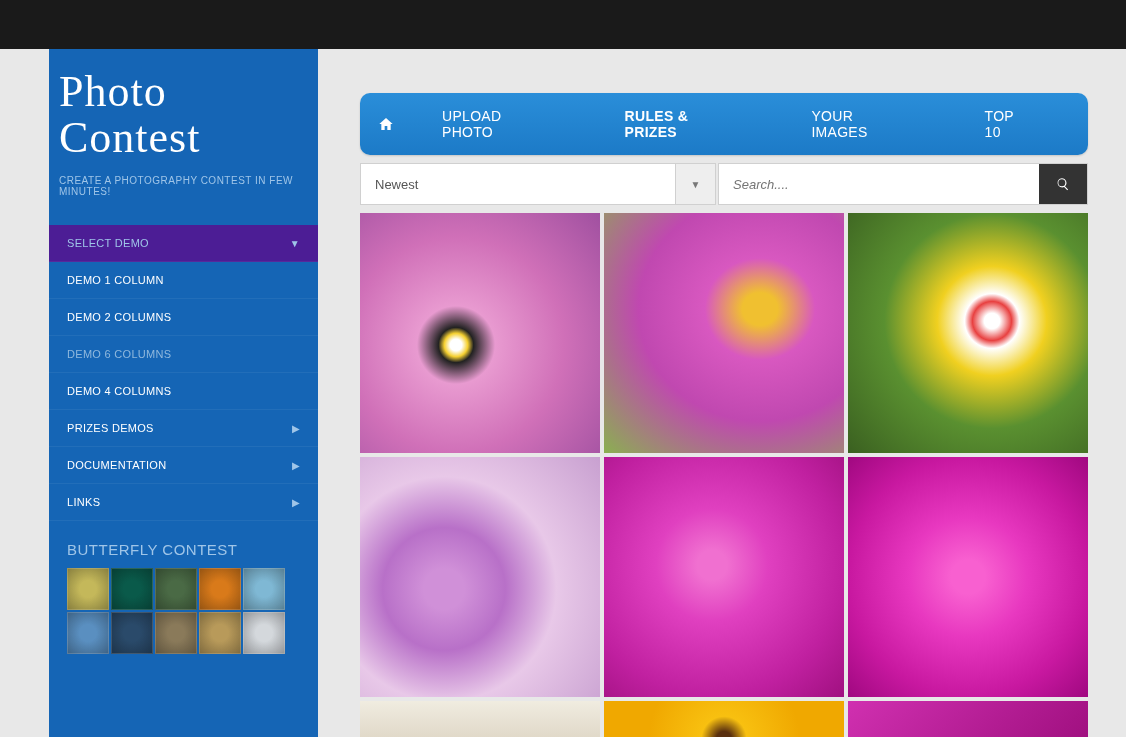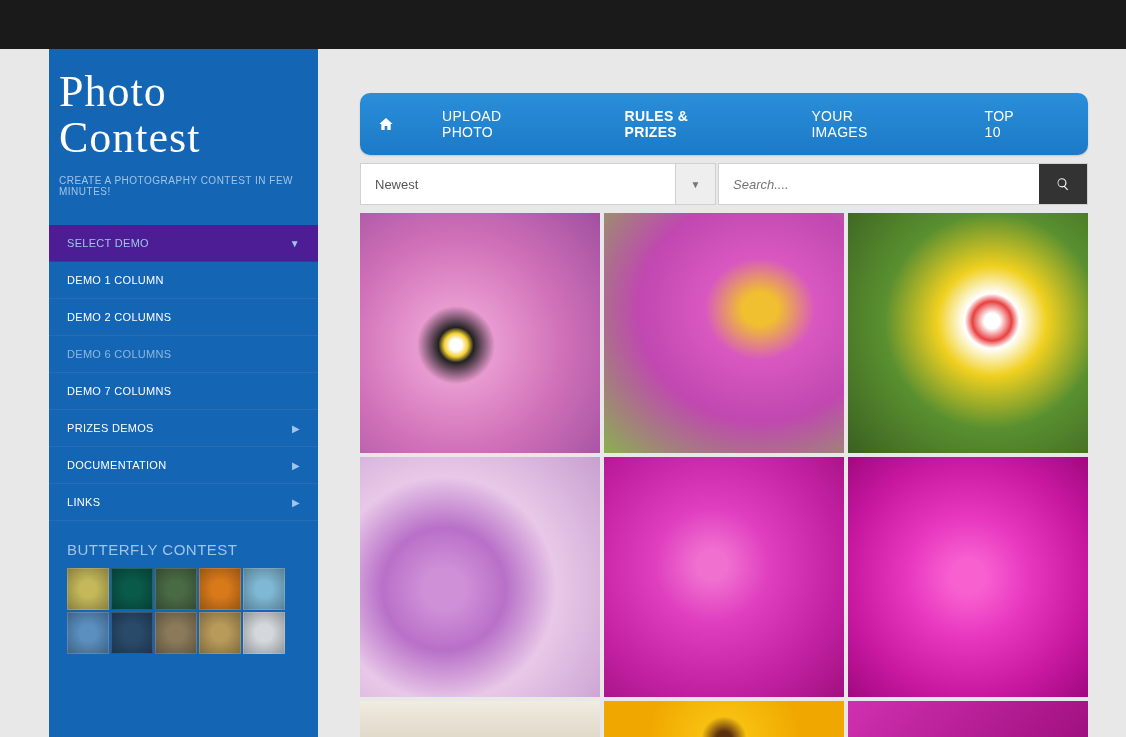--- a/index.html
+++ b/index.html
@@ -59,21 +59,21 @@
           <div class="menu-item menu-link">
             <span>DEMO 1 COLUMN</span>
           </div>
           <div class="menu-item menu-link">
             <span>DEMO 2 COLUMNS</span>
           </div>
           <div class="menu-item menu-link menu-active">
             <span>DEMO 6 COLUMNS</span>
           </div>
           <div class="menu-item menu-link">
-            <span>DEMO 7 COLUMNS</span>
+            <span>DEMO 4 COLUMNS</span>
           </div>
           <div class="menu-item menu-link">
             <span>PRIZES DEMOS</span>
             <span class="chev">▶</span>
           </div>
           <div class="menu-item menu-link">
             <span>DOCUMENTATION</span>
             <span class="chev">▶</span>
           </div>
           <div class="menu-item menu-link">

